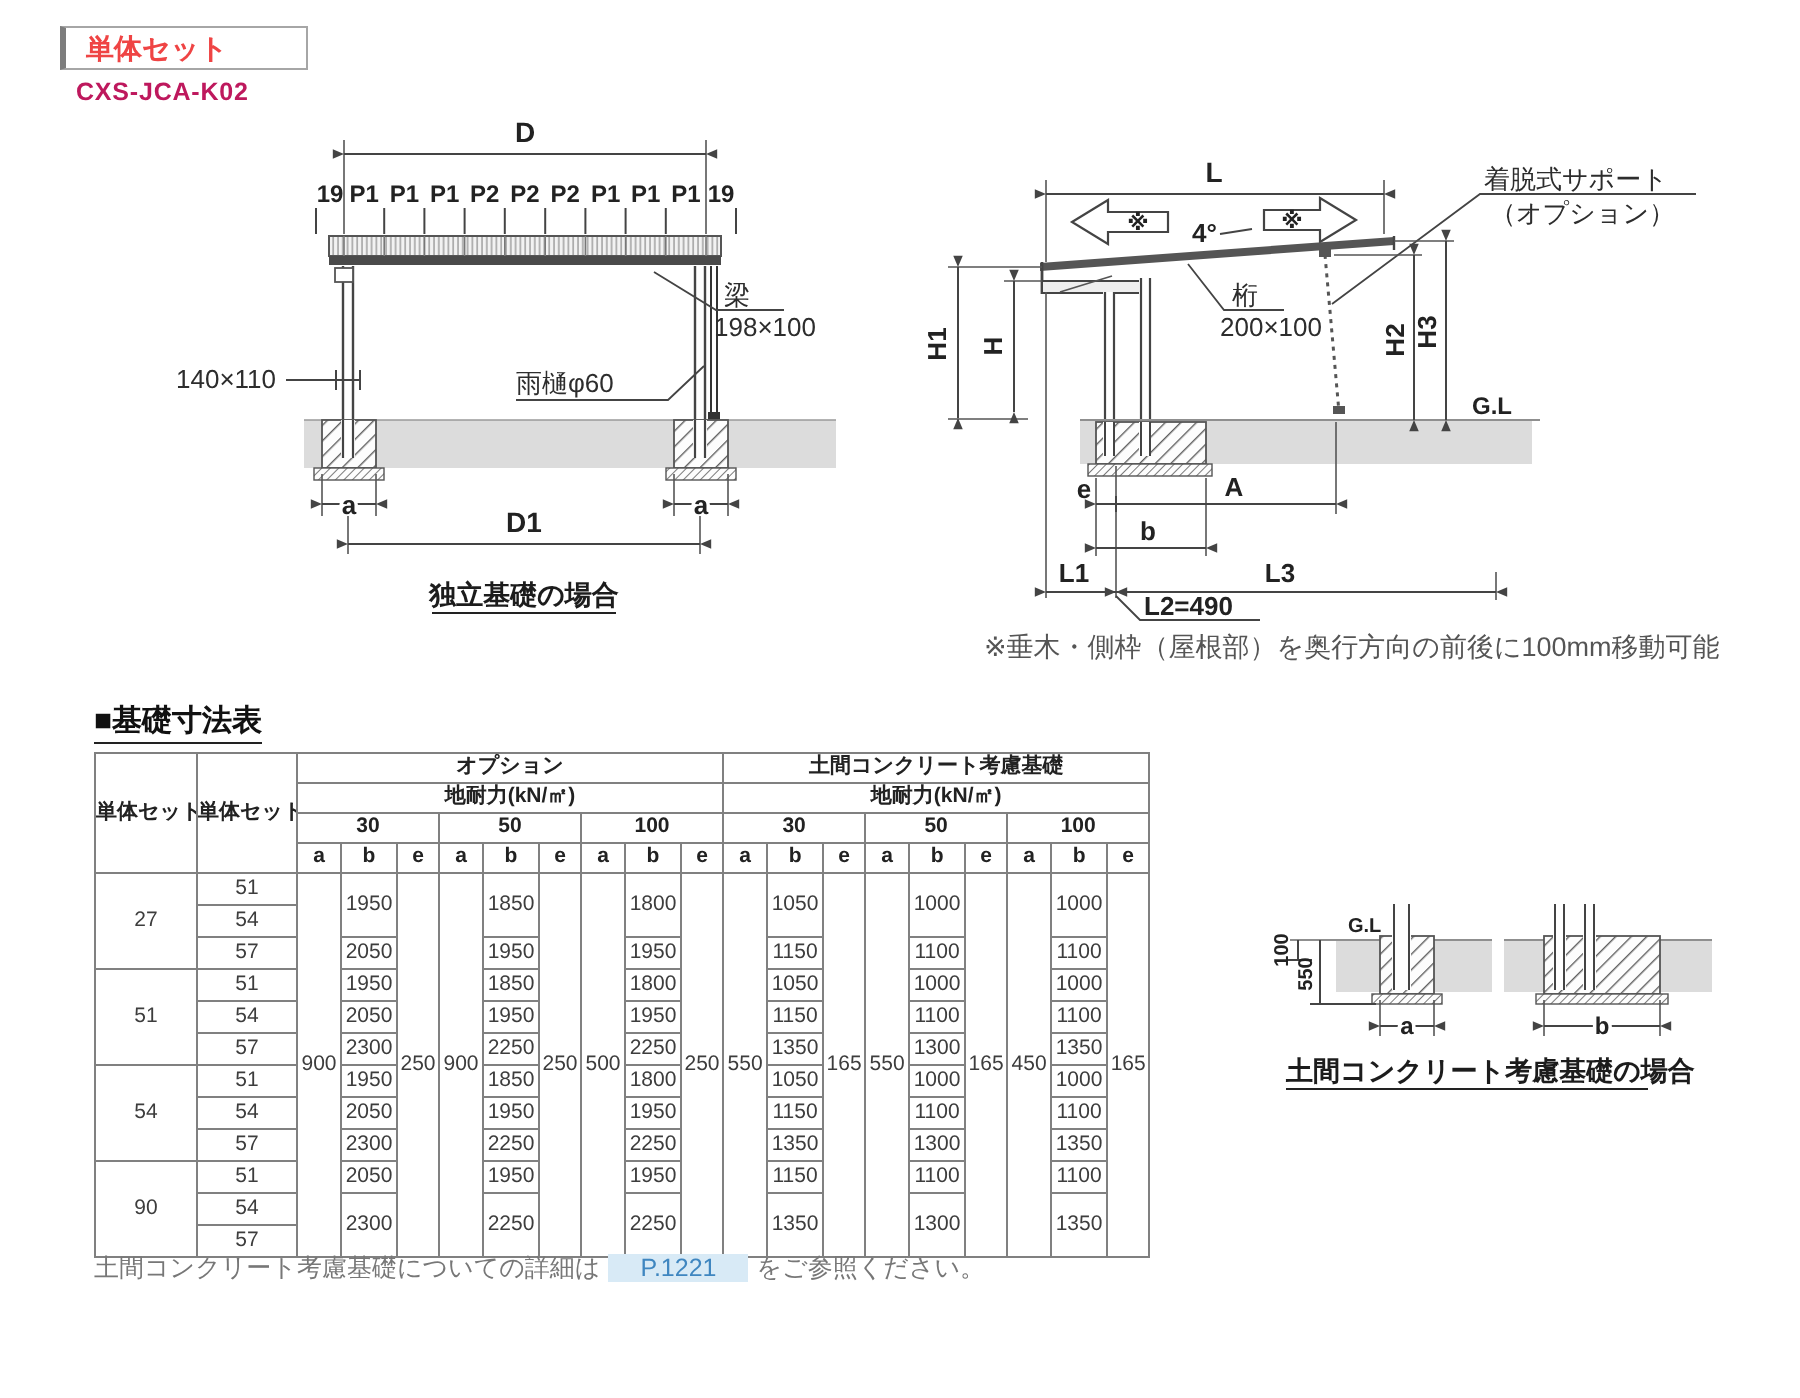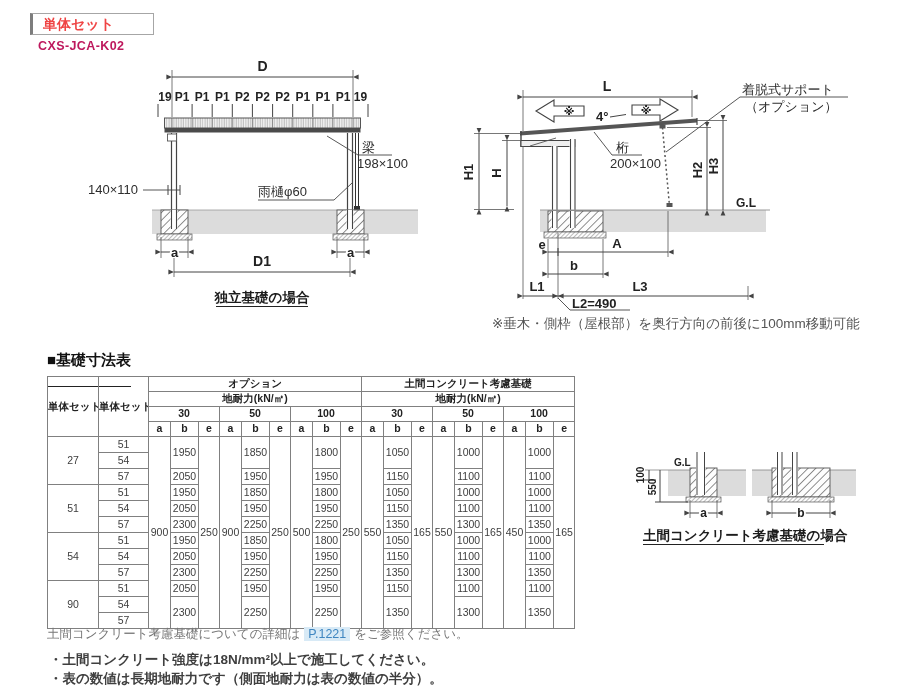--- a/index.html
+++ b/index.html
@@ -3,27 +3,27 @@
 <meta charset="utf-8">
 <style>
   html,body{margin:0;padding:0;background:#fff;font-family:"Liberation Sans","DejaVu Sans",sans-serif;}
   .page{position:relative;width:900px;height:699px;background:#fff;overflow:hidden;}
   .abs{position:absolute;}
   .title-box{left:30px;top:13px;width:124px;height:22px;box-sizing:border-box;
     border:1px solid #a6a6a6;border-left:3px solid #7d7d7d;font-size:14px;font-weight:700;
     line-height:20px;padding-left:10px;color:#ef4444;background:#fff;}
   .model-code{left:38px;top:39px;font-size:12.5px;font-weight:600;color:#be185d;letter-spacing:.4px;}
   .tbl-title{left:47px;top:351px;font-size:15px;font-weight:700;color:#111;
-    border-bottom:1.5px solid #222;padding-bottom:16px;}
+    border-bottom:1.5px solid #222;padding-bottom:1px;}
   table.dim{position:absolute;left:47px;top:376px;border-collapse:collapse;table-layout:fixed;width:527px;}
   table.dim th,table.dim td{border:1px solid #808080;font-size:10.5px;text-align:center;
     padding:0;height:14px;line-height:1.05;color:#222;font-weight:600;overflow:hidden;white-space:nowrap;}
   table.dim td{color:#3d3d3d;font-weight:500;height:15px;}
   .footnote{left:47px;top:626px;font-size:12.5px;color:#777;}
-  .plink{color:#3f86c0;background:#d8eaf6;padding:0 4px;margin:0 4px;text-decoration:none;cursor:pointer;}
+  .plink{color:#3f86c0;background:#d8eaf6;padding:0 16px;margin:0 4px;text-decoration:none;cursor:pointer;}
   .notes{left:49px;top:651px;font-size:13.5px;font-weight:600;color:#3f3f3f;line-height:1.4;}
   svg text{font-family:"Liberation Sans","DejaVu Sans",sans-serif;}
   .dim-l{stroke:#444;stroke-width:1;marker-start:url(#arw);marker-end:url(#arw);}
   .ext{stroke:#555;stroke-width:.8;}
   .tick{stroke:#444;stroke-width:1;}
   .ldr{stroke:#444;stroke-width:.9;fill:none;}
   .t14{font-size:14px;font-weight:600;fill:#222;}
   .t13{font-size:13px;font-weight:600;fill:#222;}
   .t12{font-size:12px;font-weight:600;fill:#222;}
   .lab{font-size:13px;font-weight:500;fill:#2d2d2d;}
@@ -463,18 +463,14 @@
       <tr>
         <td>57</td>
       </tr>
     </tbody>
   </table>
 
   <div class="abs footnote">
     <span>土間コンクリート考慮基礎についての詳細は</span><a class="plink">P.1221</a><span>をご参照ください。</span>
   </div>
 
-  <div class="abs notes">
-    <div>・土間コンクリート強度は18N/mm²以上で施工してください。</div>
-    <div>・表の数値は長期地耐力です（側面地耐力は表の数値の半分）。</div>
-  </div>
 
 </div>
 
 </body></html>

